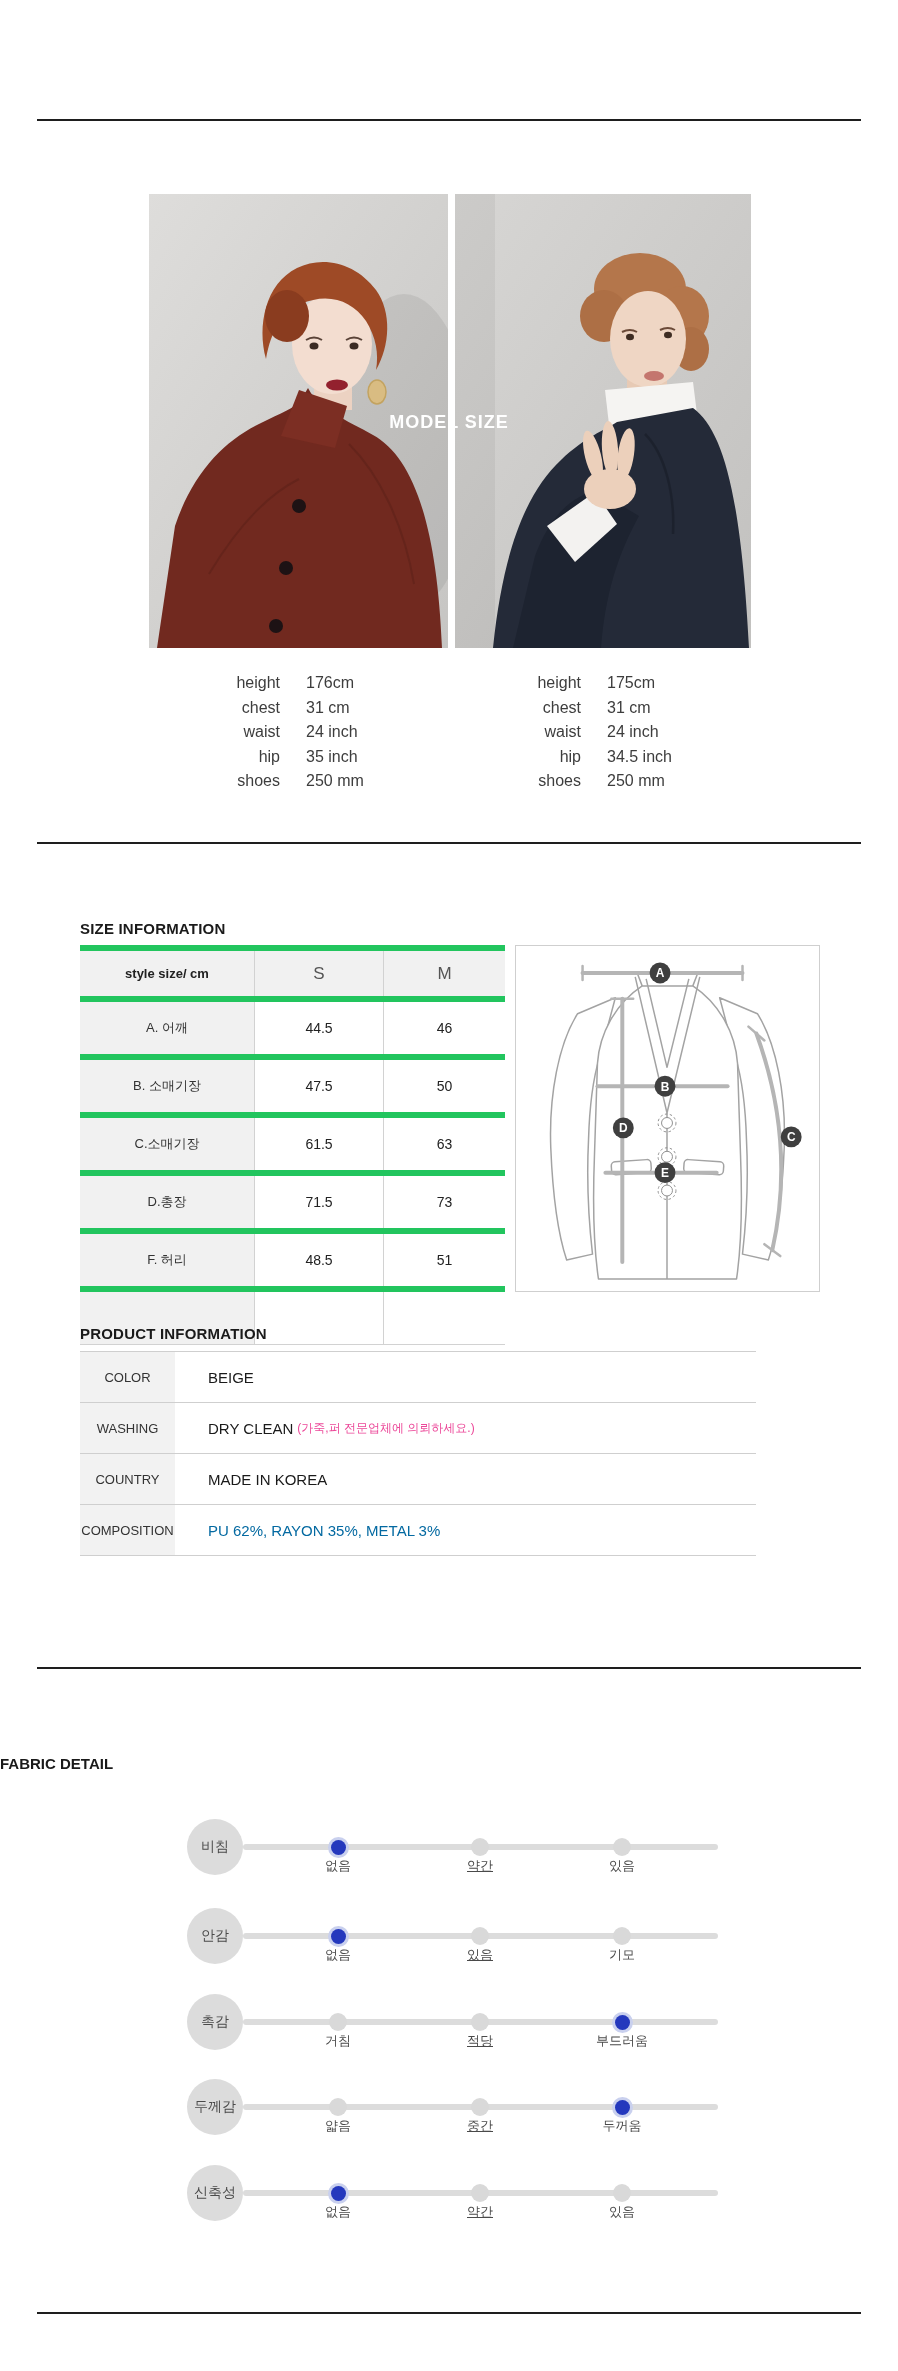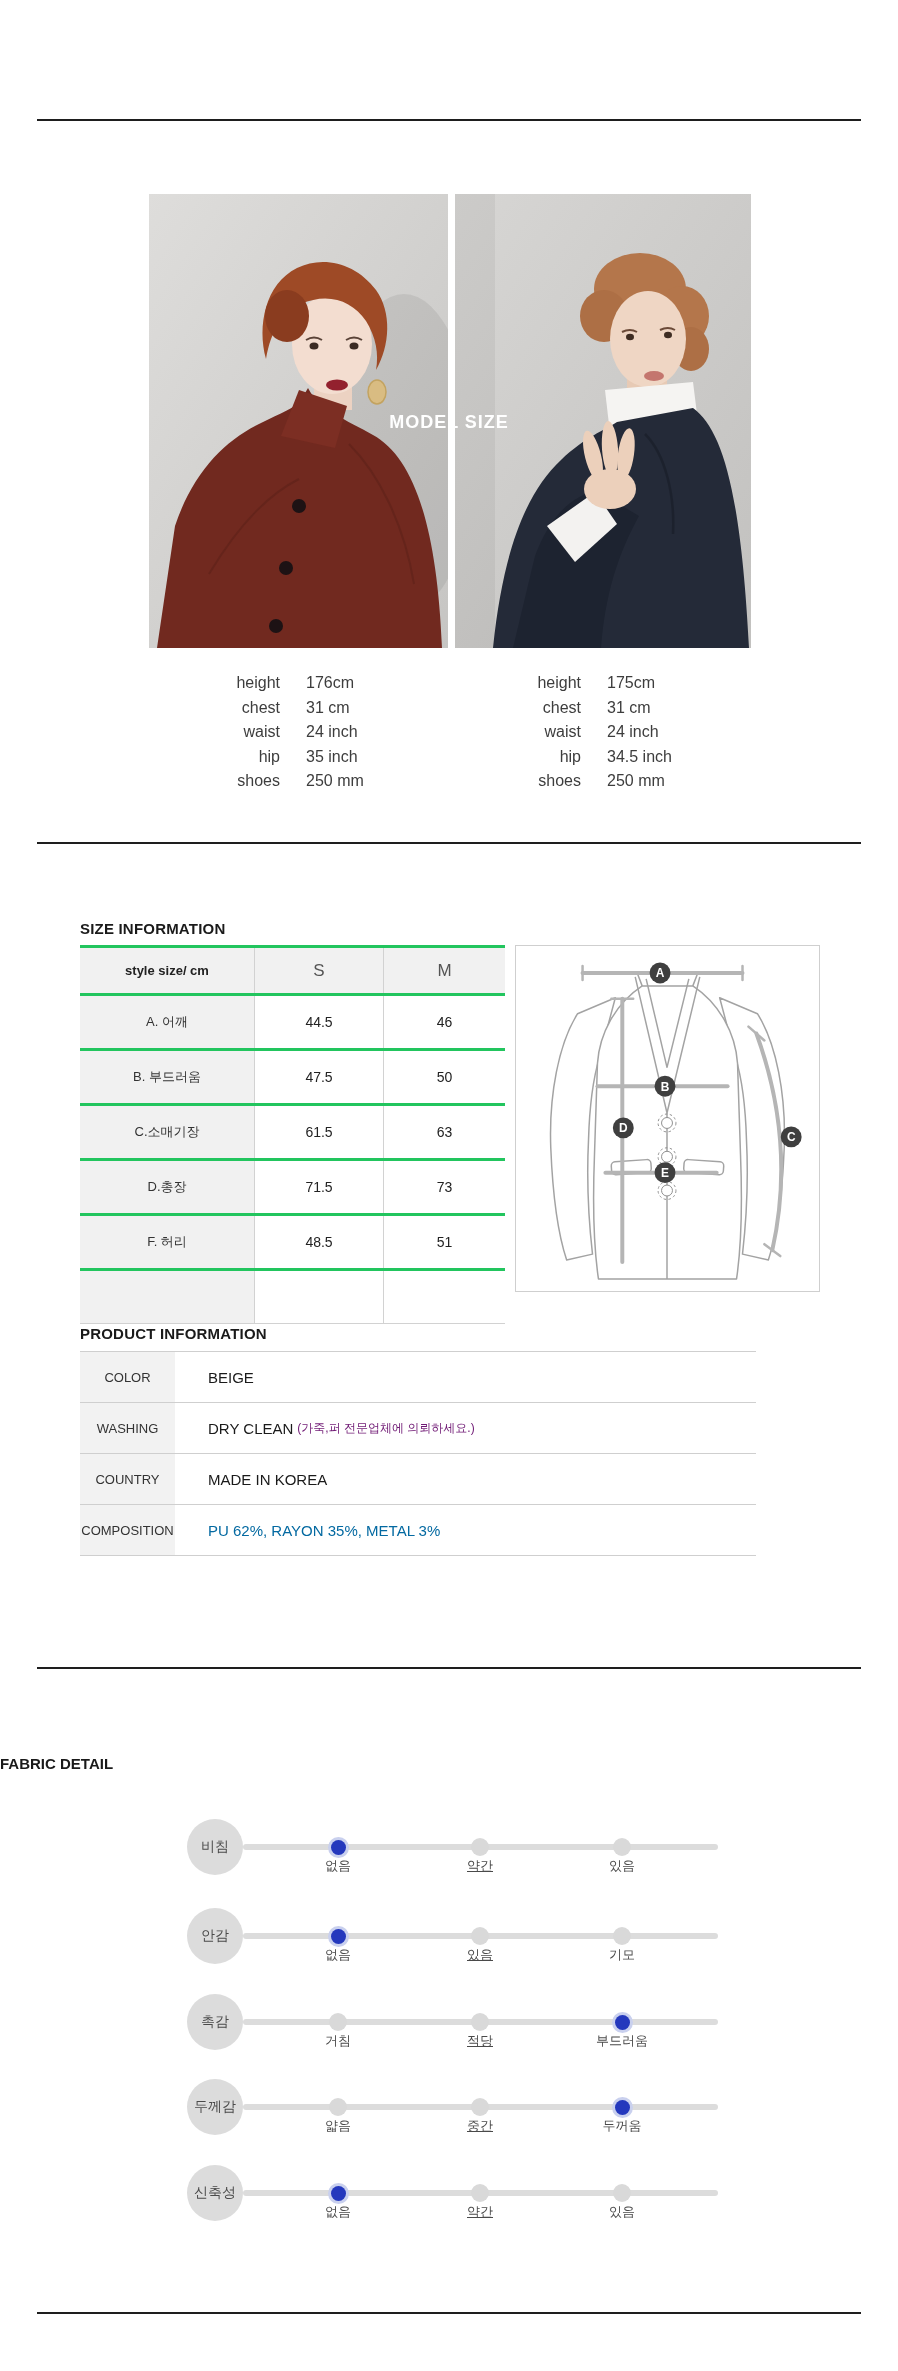--- a/index.html
+++ b/index.html
@@ -16,41 +16,41 @@
   .meas{position:absolute;top:671px;display:grid;grid-template-columns:130px 130px;
         column-gap:26px;font-size:16px;color:#3d3d3d;line-height:24.5px;}
   .meas .lab{text-align:right;}
   .meas .val{text-align:left;}
   #measL{left:150px;} #measR{left:451px;}
   
   .sec-title{position:absolute;font-size:15px;font-weight:bold;color:#1a1a1a;letter-spacing:.2px;}
   
   #sizeTable{position:absolute;left:80px;top:945px;width:417px;border-collapse:collapse;
              table-layout:fixed;}
-  #sizeTable td{border-top:3px solid #22c55e;border-bottom:1px solid #d2d2d2;
+  #sizeTable td{border-top:6px solid #22c55e;border-bottom:1px solid #d2d2d2;
       text-align:center;vertical-align:middle;}
   #sizeTable .c1{width:172px;background:#f1f1f1;font-size:13px;color:#333;}
   #sizeTable .c2{width:126px;border-left:1px solid #d2d2d2;font-size:14px;color:#222;}
   #sizeTable .c3{width:119px;border-left:1px solid #d2d2d2;font-size:14px;color:#222;}
   #sizeTable .hrow td{height:43px;background:#f1f1f1;}
   #sizeTable .hrow .c1{font-weight:bold;font-size:13px;color:#222;}
   #sizeTable .hrow .c2,#sizeTable .hrow .c3{font-size:17px;color:#555;}
   #sizeTable .drow td{height:50px;}
   
   #diagramBox{position:absolute;left:515px;top:945px;width:305px;height:347px;
       border:1px solid #cfcfcf;background:#fff;box-sizing:border-box;}
   
   #prodTable{position:absolute;left:80px;top:1351px;width:676px;}
   .prow{display:flex;border-top:1px solid #cfcfcf;height:50px;align-items:stretch;gap:17px;}
   .prow:last-child{border-bottom:1px solid #cfcfcf;}
   .prow .plab{width:95px;background:#f2f2f2;display:flex;align-items:center;
       justify-content:center;font-size:13px;color:#333;}
   .prow .pval{flex:1;display:flex;align-items:center;padding-left:16px;
       font-size:15px;color:#1a1a1a;}
-  .prow .pnote{font-size:12px;color:#701a75;margin-left:4px;text-align:center;}
+  .prow .pnote{font-size:12px;color:#ec4899;margin-left:4px;text-align:center;}
   
   #fabricTitle{position:absolute;left:0;top:1755px;width:898px;text-align:left;
       font-size:15px;font-weight:bold;color:#1a1a1a;}
   .fab-row{position:absolute;left:0;width:898px;height:70px;}
   .fab-circle{position:absolute;left:187px;top:0;width:56px;height:56px;border-radius:50%;
       background:#dcdcdc;display:flex;align-items:center;justify-content:center;
       font-size:14px;color:#4a4a4a;}
   .fab-line{position:absolute;left:243px;top:25px;width:475px;height:6px;
       background:#dcdcdc;border-radius:3px;}
   .fab-dot{position:absolute;top:19px;width:18px;height:18px;border-radius:50%;background:#d9d9d9;}
@@ -171,21 +171,21 @@
       <td class="c1">style size/ cm</td>
       <td class="c2">S</td>
       <td class="c3">M</td>
     </tr>
     <tr class="drow">
       <td class="c1">A. 어깨</td>
       <td class="c2">44.5</td>
       <td class="c3">46</td>
     </tr>
     <tr class="drow">
-      <td class="c1">B. 부드러움</td>
+      <td class="c1">B. 소매기장</td>
       <td class="c2">47.5</td>
       <td class="c3">50</td>
     </tr>
     <tr class="drow">
       <td class="c1">C.소매기장</td>
       <td class="c2">61.5</td>
       <td class="c3">63</td>
     </tr>
     <tr class="drow">
       <td class="c1">D.총장</td>

